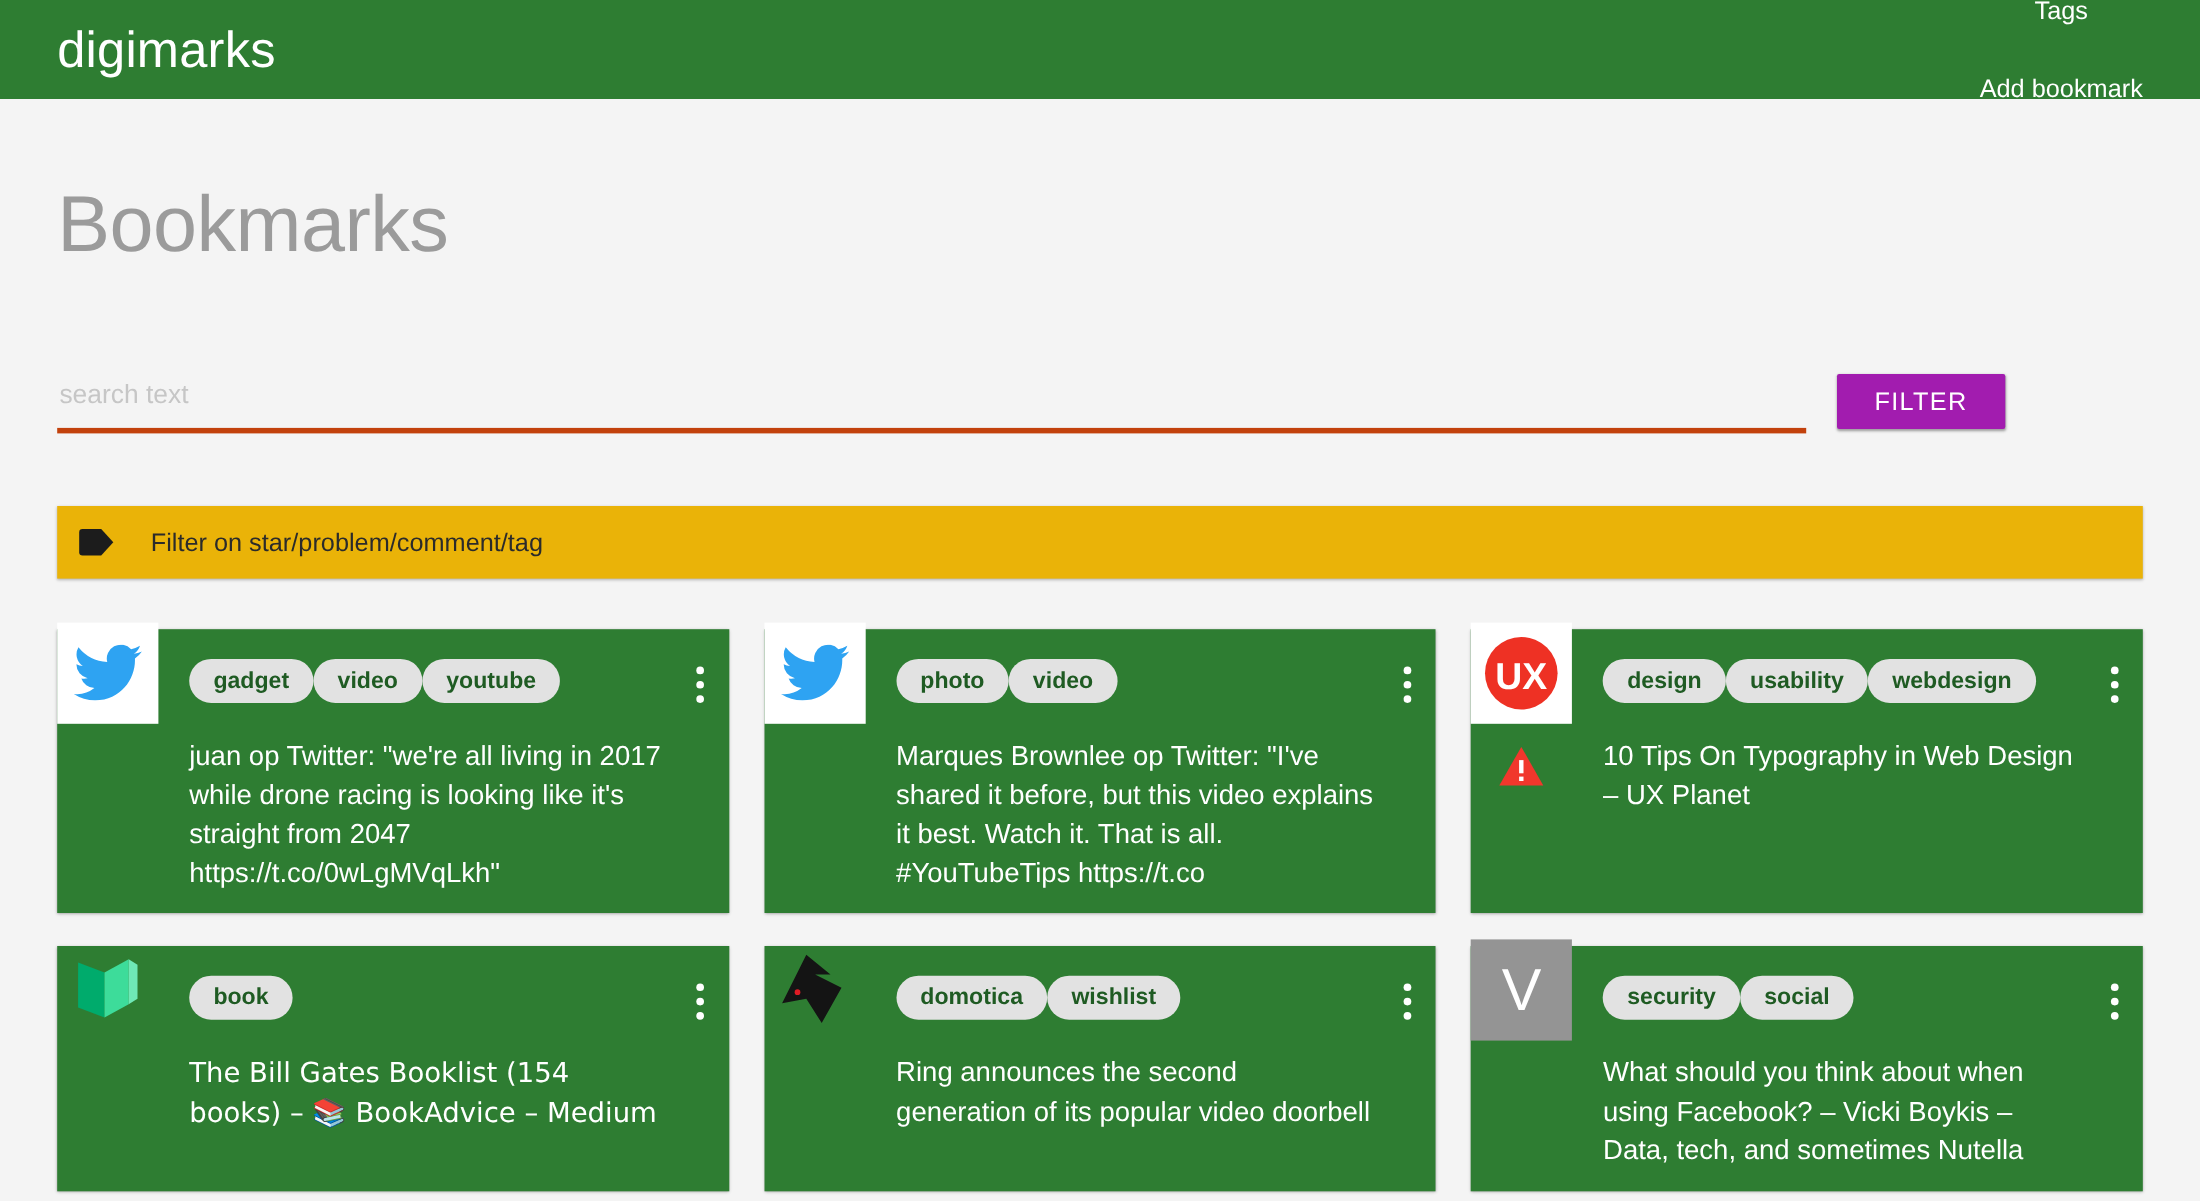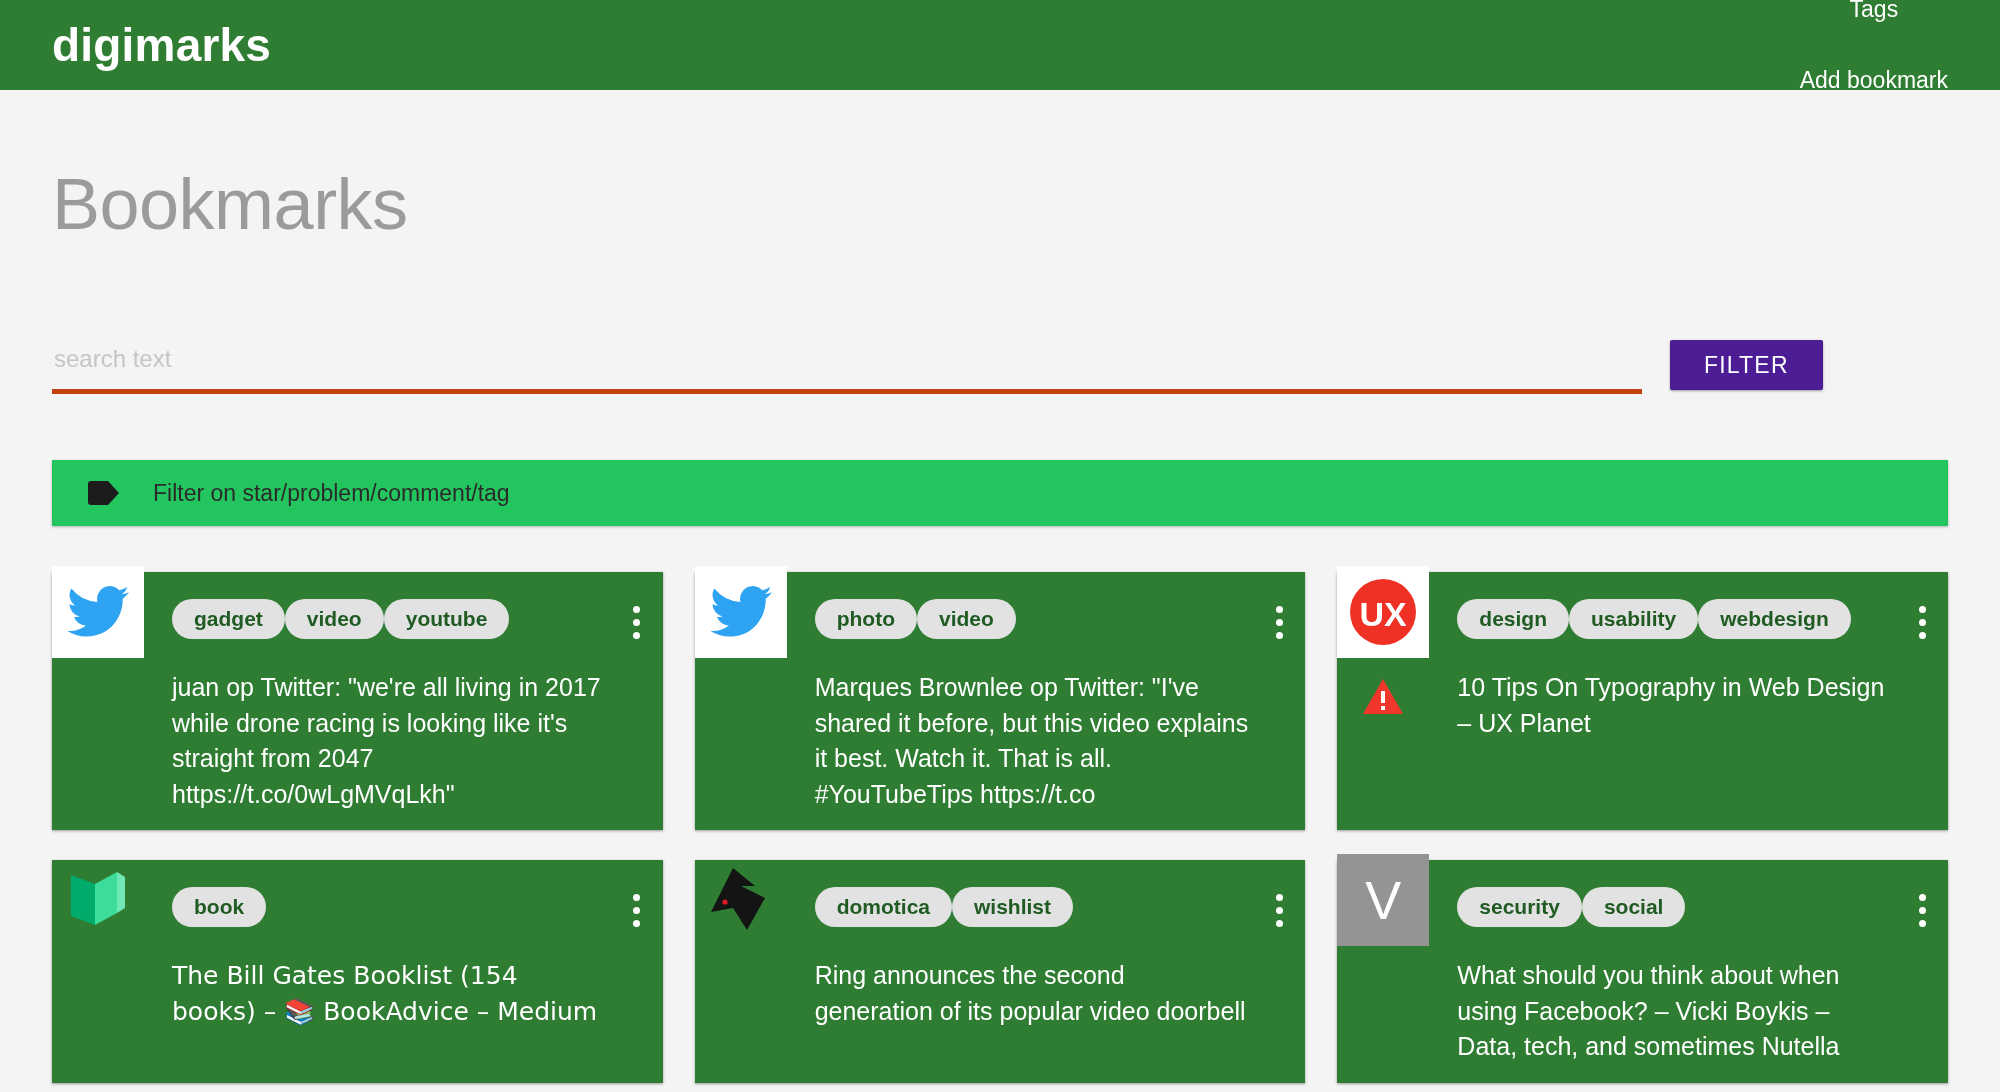--- a/index.html
+++ b/index.html
@@ -18,21 +18,21 @@
     background: #2e7d32;
     display: flex;
     align-items: center;
     padding: 0 52px 0 52px;
     position: relative;
     z-index: 5;
   }
   .brand {
     color: #ffffff;
     font-size: 46px;
-    font-weight: 700;
+    font-weight: 400;
     letter-spacing: 0.2px;
     line-height: 1;
   }
   .appbar-spacer { flex: 1 1 auto; }
   .navlinks { display: flex; align-items: center; gap: 44px; flex-direction: column; }
   .navlink {
     color: #ffffff;
     font-size: 23px;
     text-decoration: none;
     white-space: nowrap;
@@ -80,42 +80,42 @@
   .search-input::placeholder { color: #c6c6c6; }
 
   .filter-btn-wrap {
     flex: 1 1 auto;
     display: flex;
     justify-content: flex-start;
     padding-left: 28px;
     padding-bottom: 6px;
   }
   .filter-btn {
-    background: #4c1d95;
+    background: #a21caf;
     color: #ffffff;
     border: none;
     border-radius: 2px;
     font-family: "Liberation Sans", sans-serif;
     font-size: 23px;
     letter-spacing: 1.2px;
     padding: 0 34px;
     height: 50px;
     cursor: pointer;
     box-shadow: 0 1px 3px rgba(0,0,0,0.22), 0 1px 2px rgba(0,0,0,0.18);
   }
 
   
   .tagfilter {
     margin-top: 64px;
     height: 66px;
-    background: #22c55e;
+    background: #eab308;
     box-shadow: 0 1px 3px rgba(0,0,0,0.17), 0 1px 2px rgba(0,0,0,0.11);
     display: flex;
     align-items: center;
-    padding-left: 34px;
+    padding-left: 18px;
     cursor: pointer;
     text-align: center;
   }
   .tag-glyph {
     width: 34px;
     height: 26px;
     flex: 0 0 34px;
     display: block;
   }
   .tagfilter-label {

